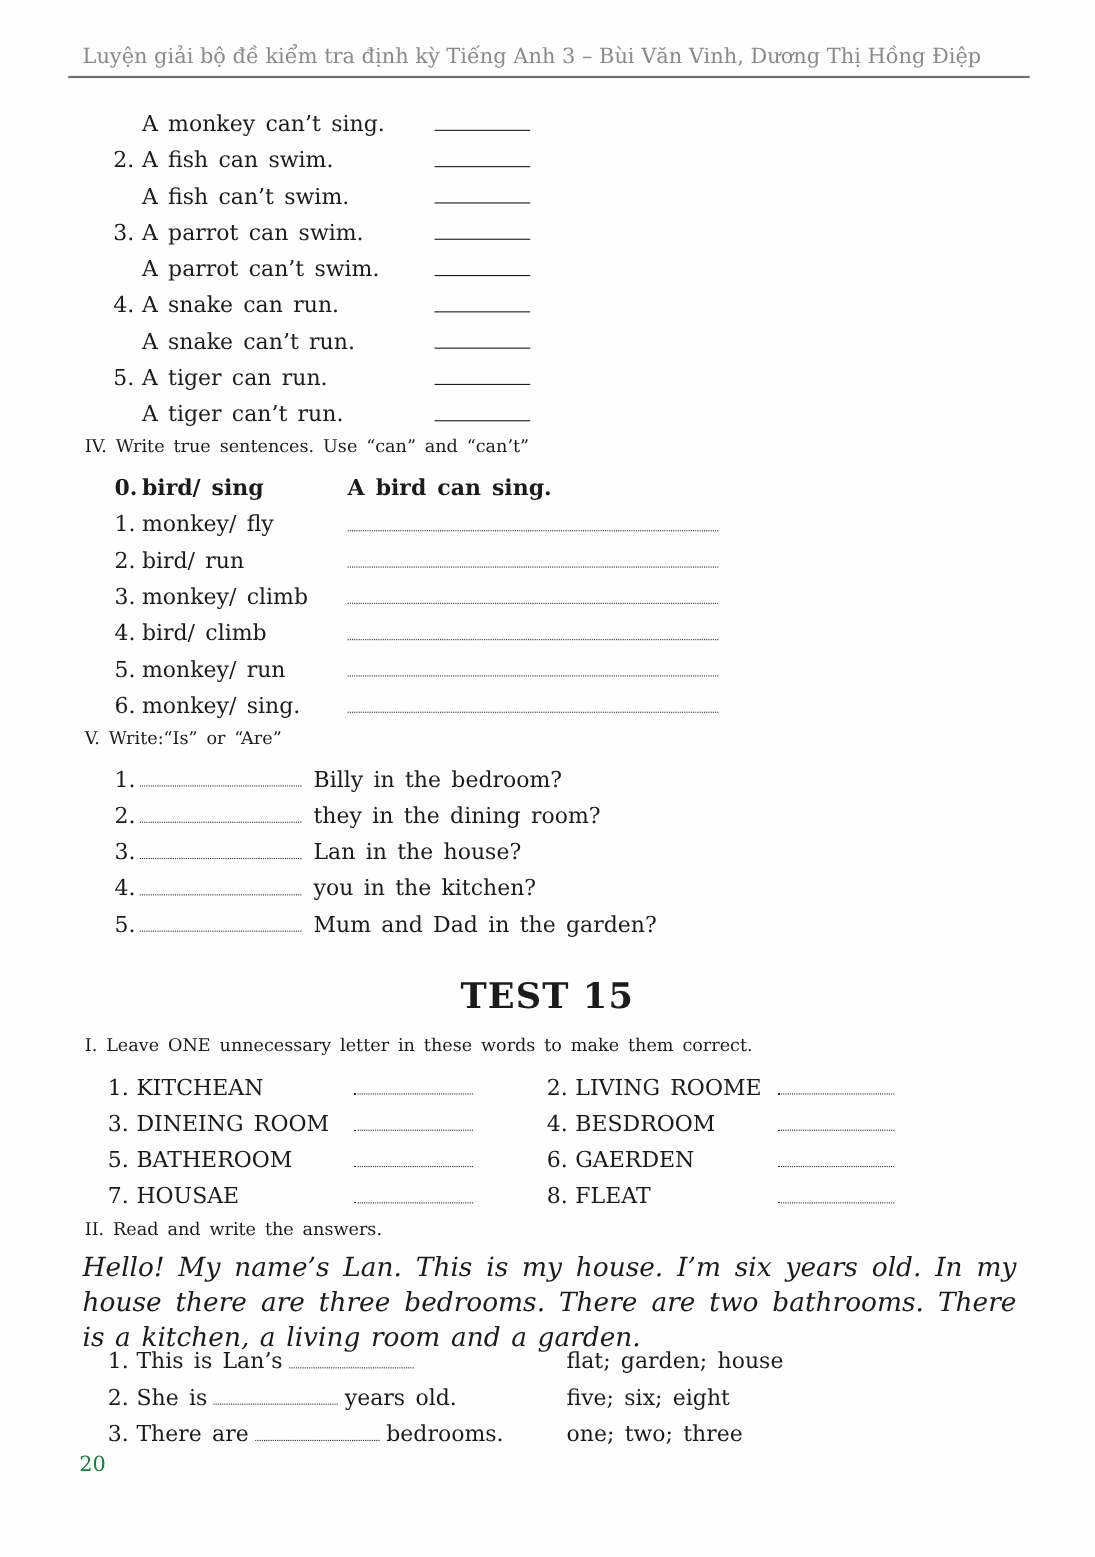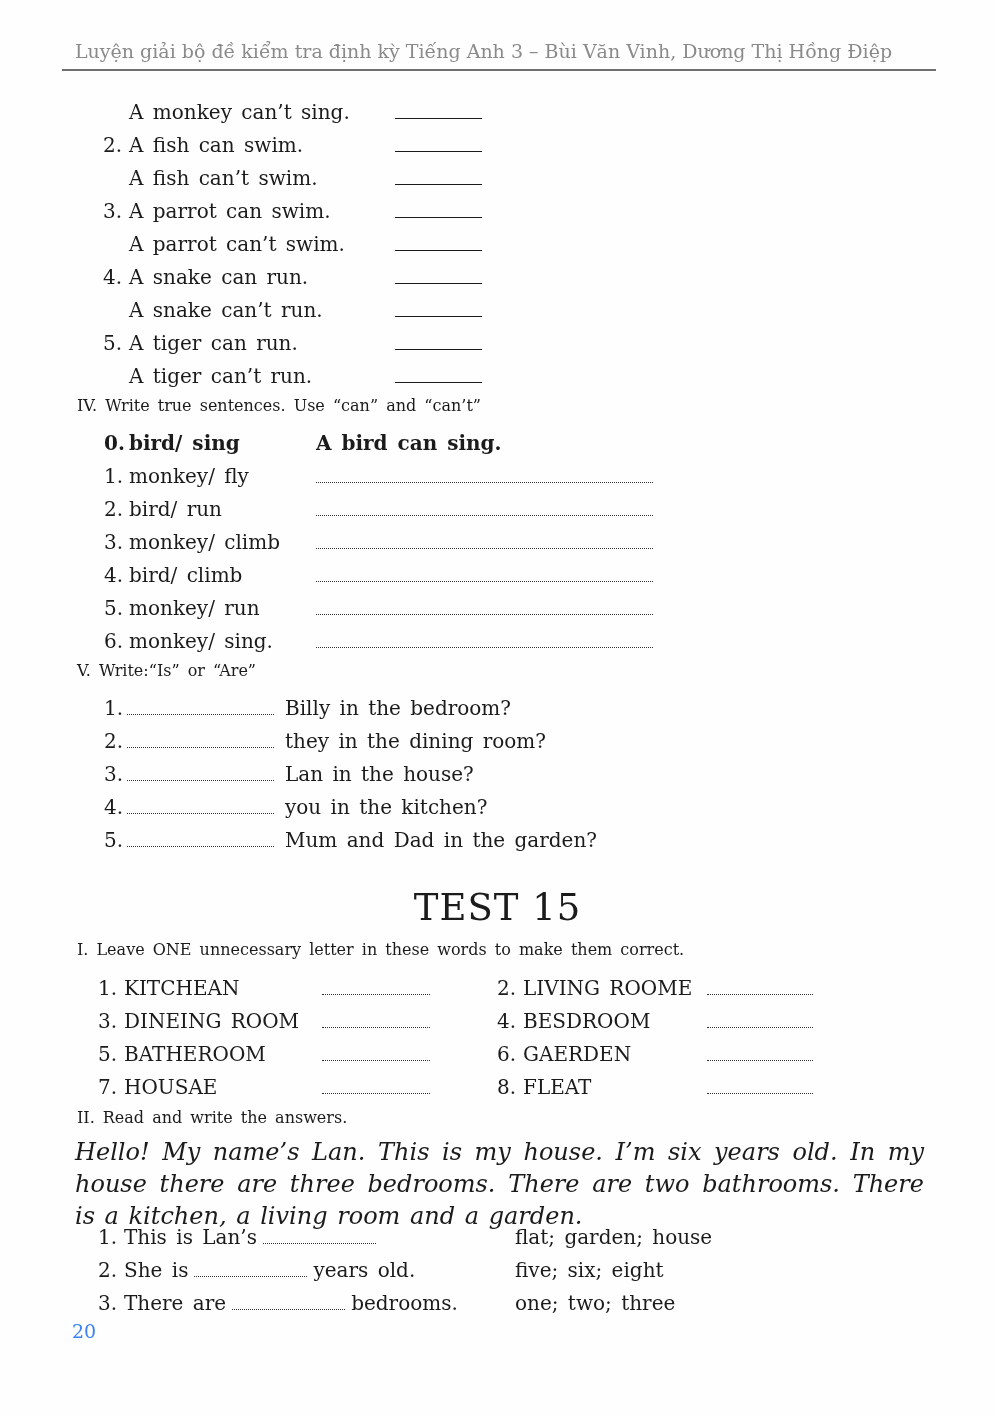--- a/index.html
+++ b/index.html
@@ -31,21 +31,21 @@
   .s4-ex { font-weight:bold; }
   .blank-dot  { display:inline-block; width:337px; border-bottom:1.8px dotted #2f2f2f; }
 
   
   .s5 { position:absolute; top:692px; left:104px; }
   .s5 .num { display:inline-block; width:23px; }
   .blank-dot5 { display:inline-block; width:147px; border-bottom:1.8px dotted #2f2f2f; margin-right:11px; }
 
   
   .test-title { position:absolute; top:886px; left:0; width:100%; text-align:center;
-                font-weight:normal; font-size:37px; letter-spacing:1px; }
+                font-weight:bold; font-size:32px; letter-spacing:1px; }
 
   
   .s1 { position:absolute; top:972px; left:98px; }
   .s1 .n1 { display:inline-block; width:26px; }
   .s1 .w1 { display:inline-block; width:198px; }
   .s1 .d1 { display:inline-block; width:108px; border-bottom:1.8px dotted #2f2f2f; }
   .s1 .gap{ display:inline-block; width:67px; }
   .s1 .n2 { display:inline-block; width:26px; }
   .s1 .w2 { display:inline-block; width:184px; }
   .s1 .d2 { display:inline-block; width:106px; border-bottom:1.8px dotted #2f2f2f; }
@@ -53,21 +53,21 @@
   
   .passage { position:absolute; top:1136px; left:75px; width:849px;
              font-style:italic; font-size:24px; line-height:32px;
              text-align:justify; word-spacing:2px; }
   .s2 { position:absolute; top:1203px; left:98px; }
   .s2 .num  { display:inline-block; width:26px; }
   .s2 .body { display:inline-block; width:391px;margin-top:18px; }
   .idot { display:inline-block; width:113px; border-bottom:1.8px dotted #2f2f2f; margin:0 6px; }
   .s2 .opts { display:inline-block; }
 
-  .pageno { position:absolute; top:1320px; left:72px; color:#3b82f6; font-size:19px; }
+  .pageno { position:absolute; top:1320px; left:72px; color:#15803d; font-size:19px; }
 
   .t394{top:394px}.t659{top:659px}.t938{top:938px}.t1106{top:1106px}
 </style>
 </head>
 <body>
 
 <div class="page">
 
   <div class="hdr">
     <div class="hdr-text">Luyện giải bộ đề kiểm tra định kỳ Tiếng Anh 3 – Bùi Văn Vinh, Dương Thị Hồng Điệp</div>

